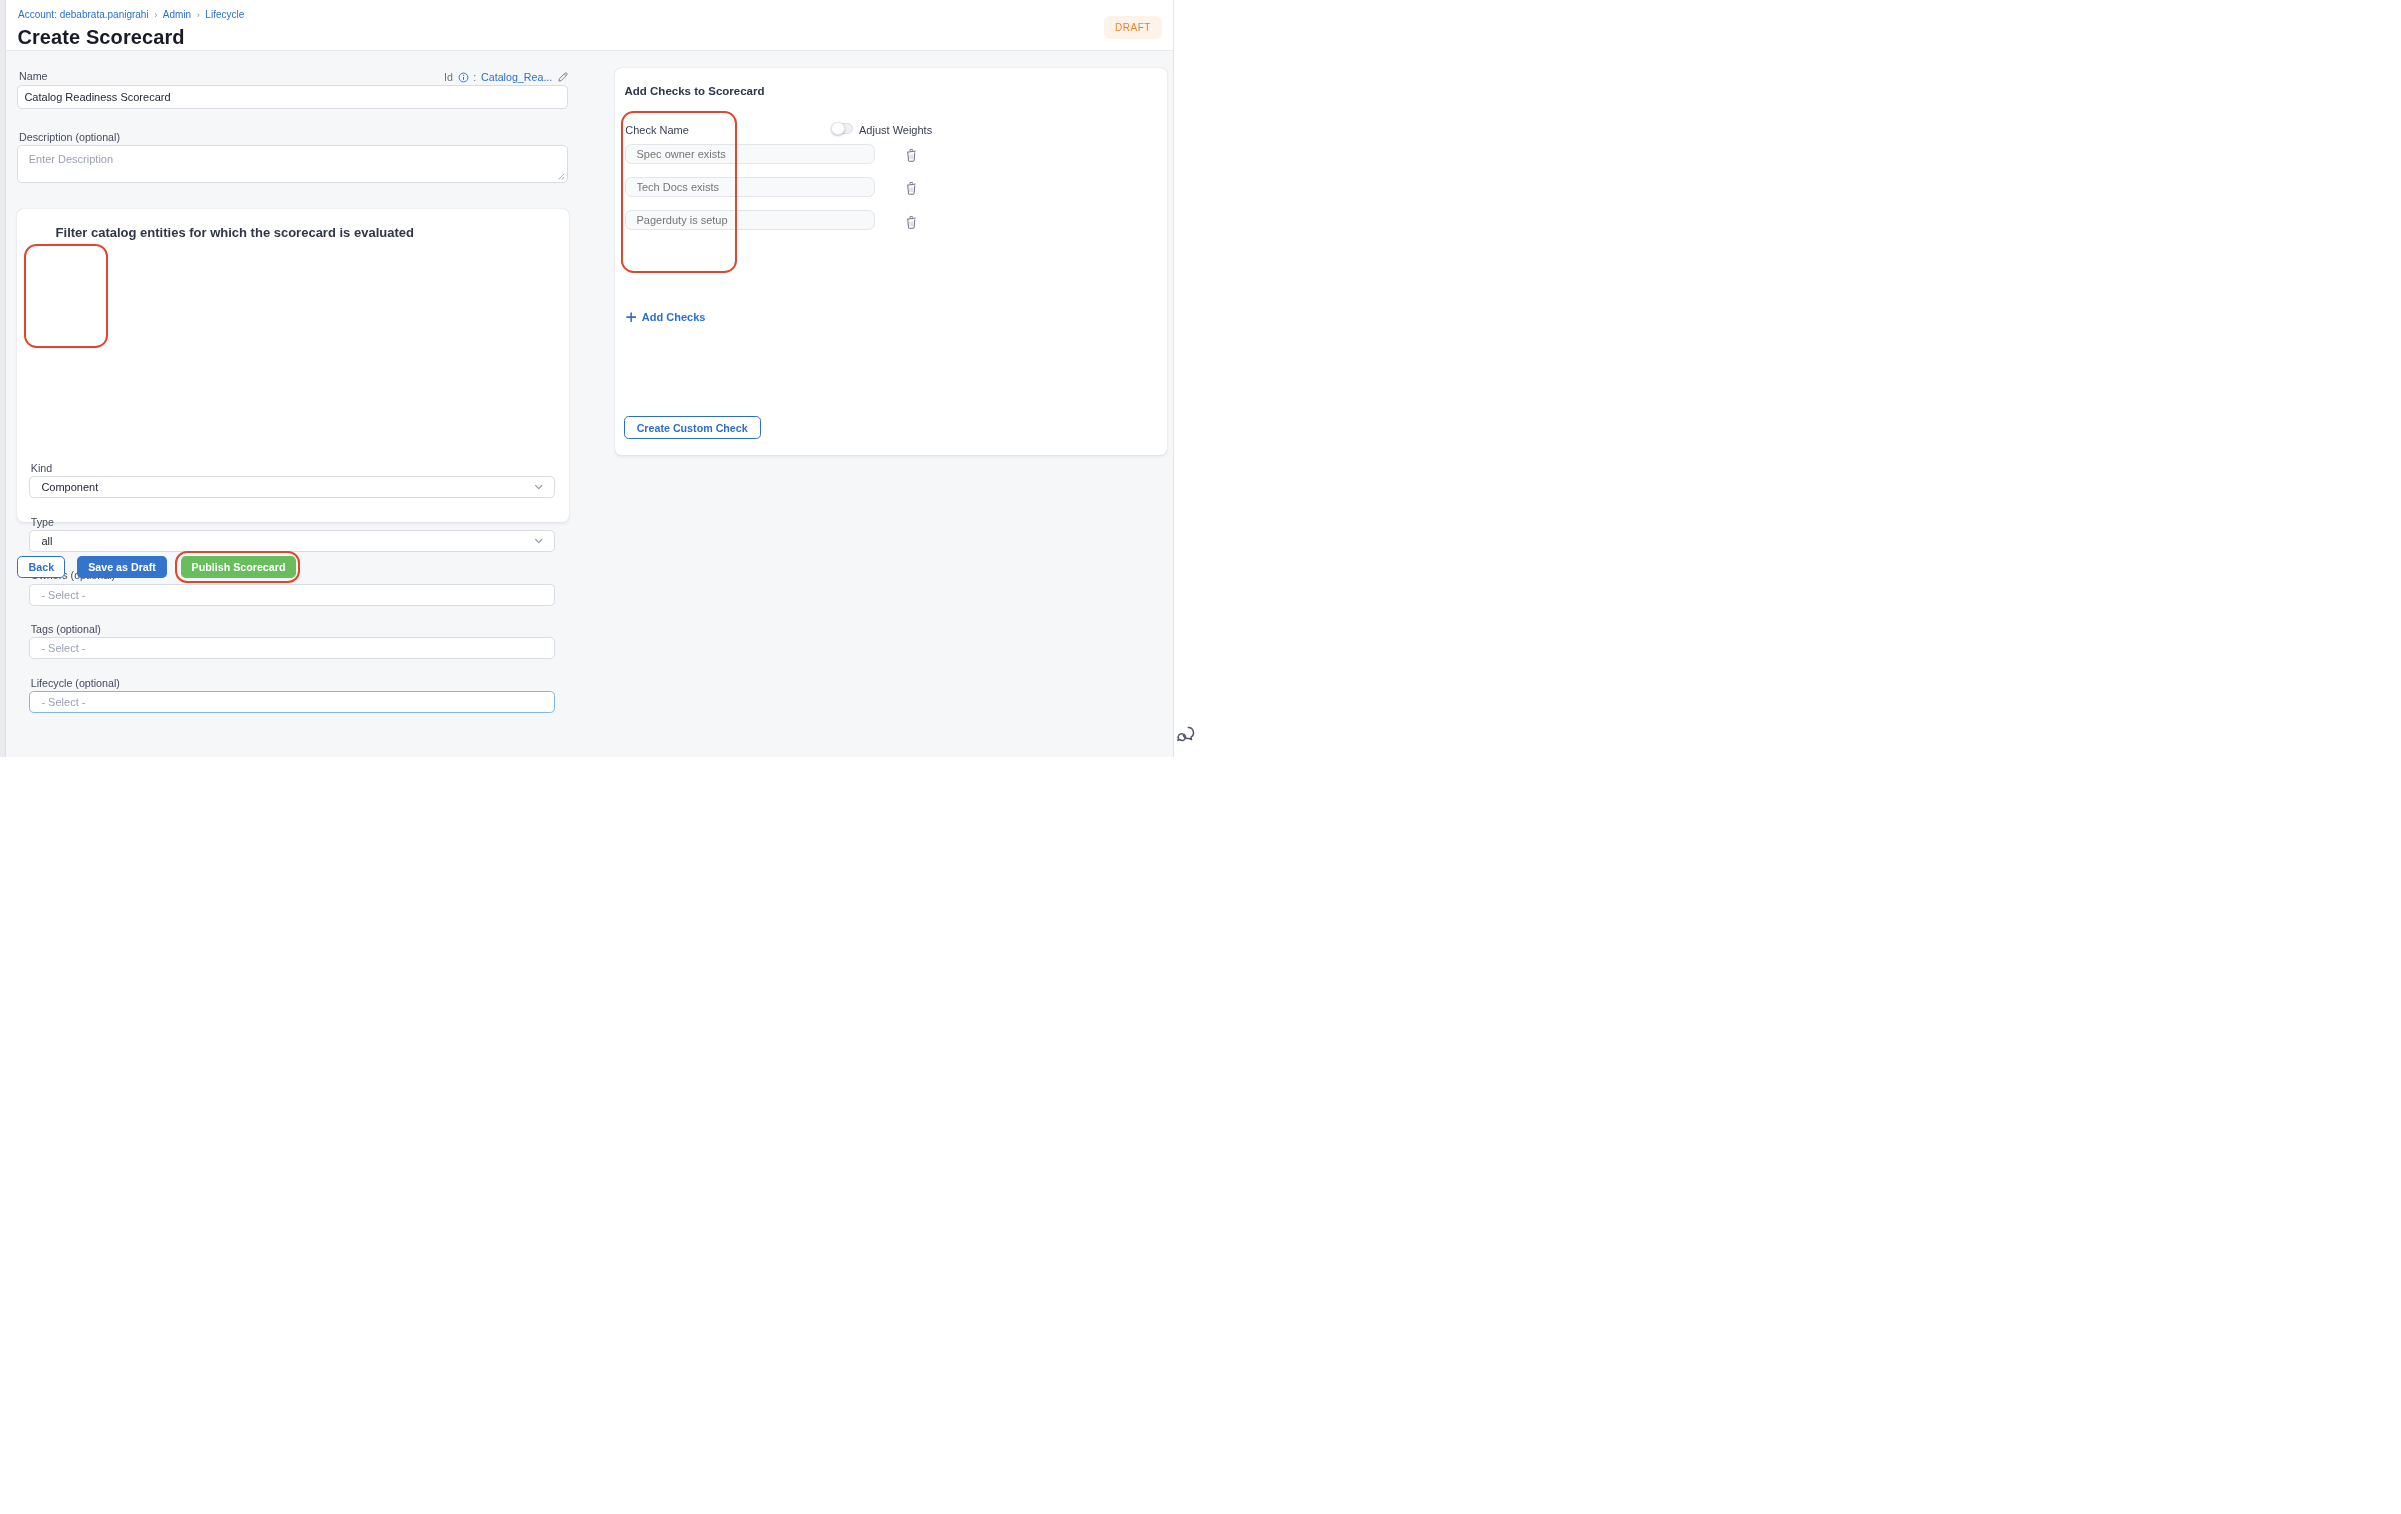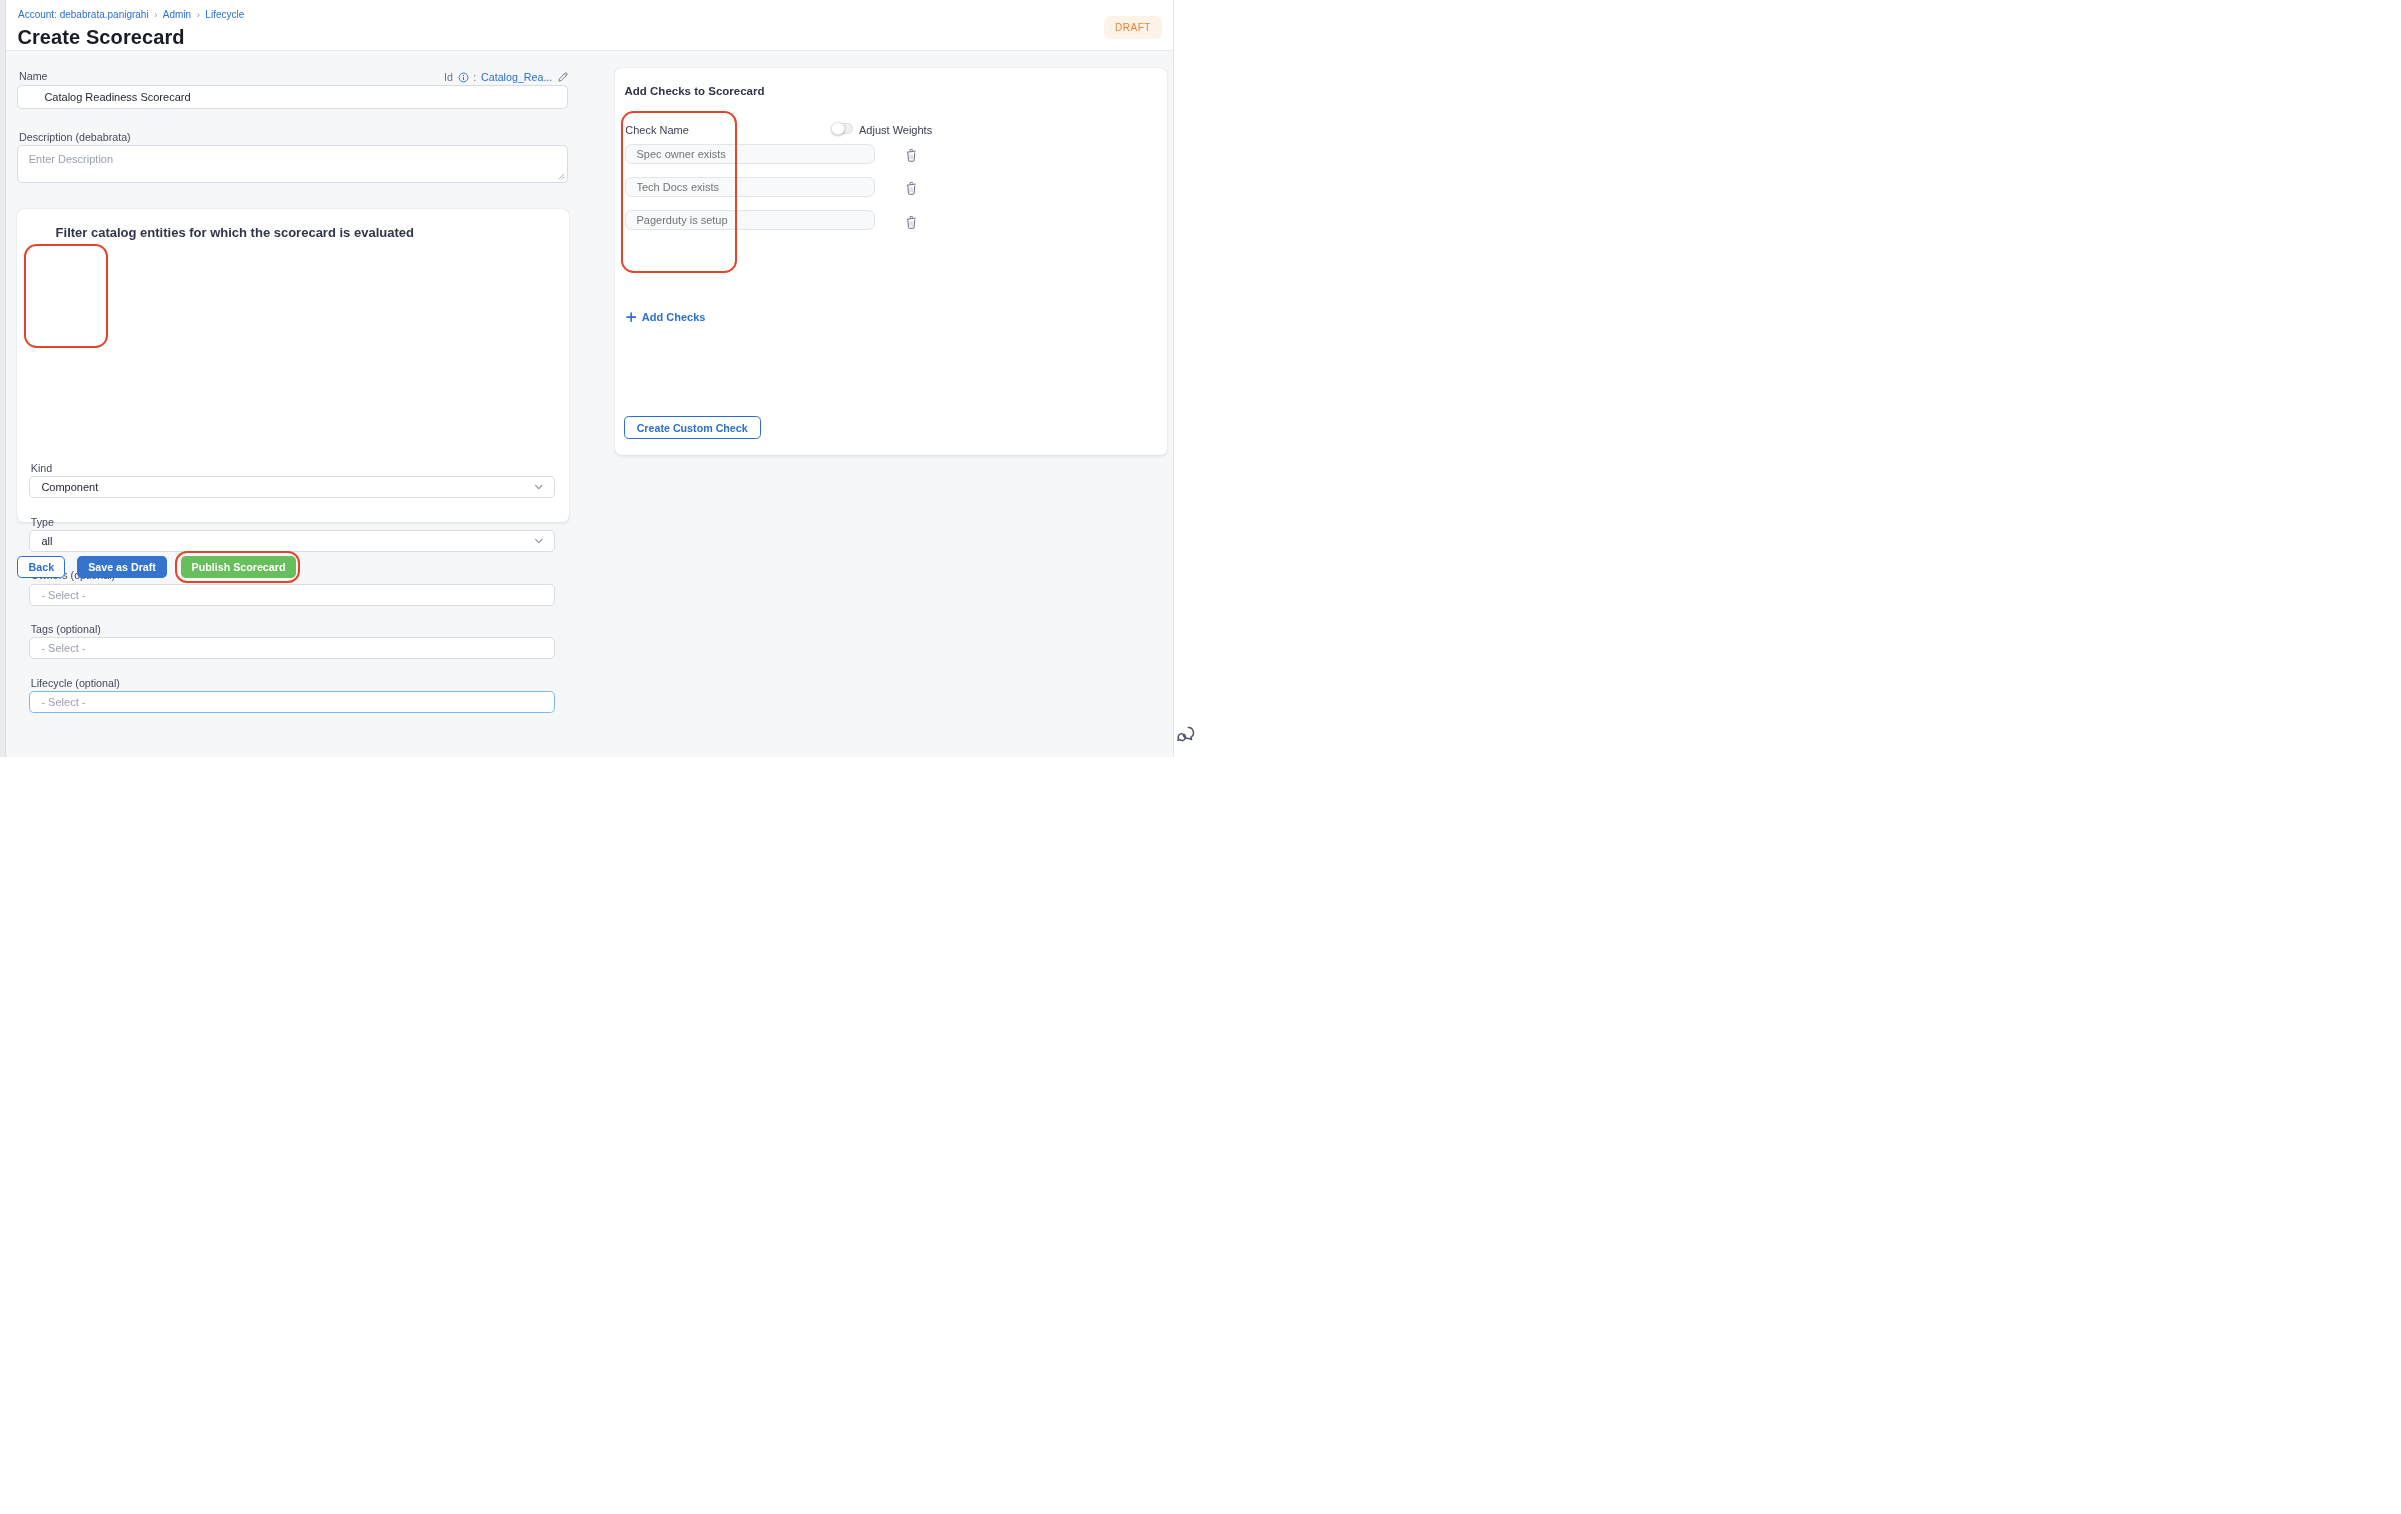--- a/index.html
+++ b/index.html
@@ -23,21 +23,21 @@
   .page-title { left:17.4px; top:26px; font-size:20px; font-weight:700; color:#191c26; letter-spacing:0.1px; }
   .draft-badge { left:1104px; top:16px; width:58px; height:23px; background:#fdf3e8; color:#e9812f;
     border-radius:6.3px; font-size:10px; font-weight:500; letter-spacing:0.5px;
     display:flex; align-items:center; justify-content:center;text-align:right; }
 
   
   .body-bg { left:6.3px; top:51px; width:1167px; height:706px; background:#f6f7f9; }
 
   .field-label { font-size:10.7px; color:#454a5f; }
   .text-input { background:#fff; border:0.8px solid #d8dbe2; border-radius:4.7px; font-size:11px; color:#1f2330;
-    padding:0 26px; width:100%; height:100%; outline:none; font-family:inherit; }
+    padding:0 6px; width:100%; height:100%; outline:none; font-family:inherit; }
   .text-input::placeholder, .ta::placeholder { color:#9aa0af; opacity:1; }
   .ta { background:#fff; border:0.8px solid #d8dbe2; border-radius:4.7px; font-size:11px; color:#1f2330;
     padding:7.1px 10.3px; width:100%; height:100%; outline:none; resize:none; font-family:inherit; }
 
   .name-label { left:19px; top:70px; }
   .name-input-wrap { left:17.4px; top:85px; width:551px; height:24px; }
 
   .id-row { top:71px; right:632px; display:flex; align-items:center; gap:4.7px; font-size:10.7px; }
   .id-label { color:#6d7282; }
   .id-colon { color:#6d7282; }
@@ -122,21 +122,21 @@
   <a class="id-value">Catalog_Rea...</a>
   <svg width="12" height="12" viewBox="0 0 14 14">
     <path d="M2.2 11.8 l.55-2.7 L9.3 2.55 a1.5 1.5 0 0 1 2.12 2.12 L4.85 11.2 l-2.65.6z" fill="none" stroke="#767b8c" stroke-width="1.1"></path>
     <path d="M8.45 3.4 l2.12 2.12" stroke="#767b8c" stroke-width="1.1"></path>
   </svg>
 </div>
 <div class="abs name-input-wrap">
   <input class="text-input" value="Catalog Readiness Scorecard" style="">
 </div>
 
-<div class="abs field-label desc-label">Description (debabrata)</div>
+<div class="abs field-label desc-label">Description (optional)</div>
 <div class="abs desc-wrap">
   <textarea class="ta" placeholder="Enter Description" style=""></textarea>
   <svg class="abs resize-glyph" width="7.1" height="7.1" viewBox="0 0 9 9">
     <path d="M8 1 L1 8 M8 5 L5 8" stroke="#9aa0ad" stroke-width="1.1"></path>
   </svg>
 </div>
 
 <div class="abs card filter-card">
   <div class="abs filter-title">Filter catalog entities for which the scorecard is evaluated</div>
 

